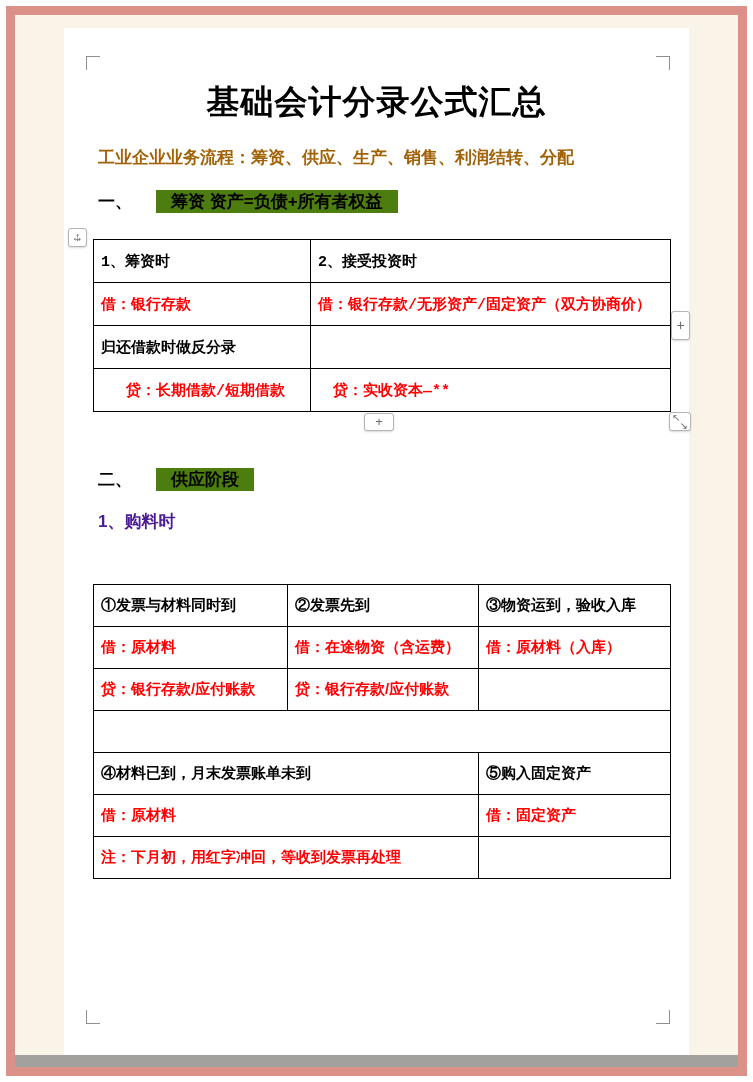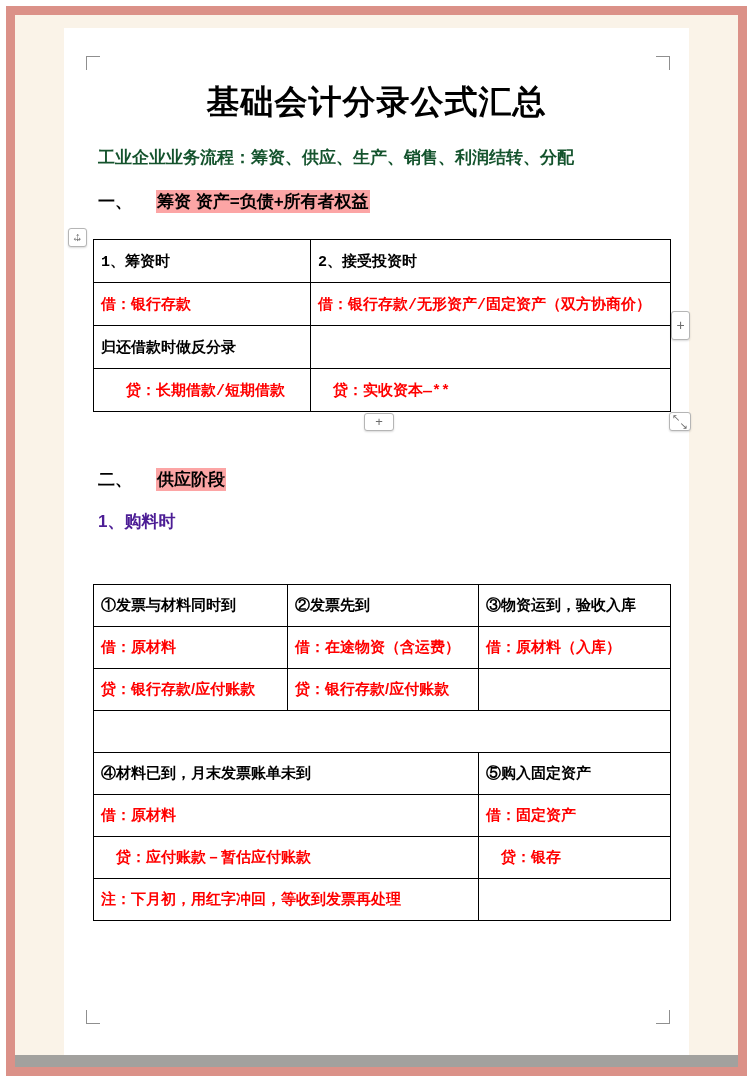--- a/index.html
+++ b/index.html
@@ -30,25 +30,25 @@
   .crop.br { border-right:1px solid #8f8f8f; border-bottom:1px solid #8f8f8f; left:592px; top:982px; }
 
   .title {
     position:absolute; top:52px; left:0; right:0;
     text-align:center; font-size:33px; font-weight:bold; color:#000;
     letter-spacing:1px;
     font-family:"DejaVu Sans", sans-serif;
   }
   .subtitle {
     position:absolute; top:118px; left:34px; right:10px;
-    font-size:17px; font-weight:bold; color:#14532d;
+    font-size:17px; font-weight:bold; color:#a16207;
   }
   .sec-heading { position:absolute; left:34px; font-size:17px; font-weight:bold; color:#000; }
   .sec-heading .num { display:inline-block; }
-  .sec-heading .hl { background:#fca5a5; padding:2px 1px; margin-left:24px; }
+  .sec-heading .hl { background:#4d7c0f; padding:2px 15px; margin-left:24px; }
   .heading1 { top:162px; }
   .heading2 { top:440px;text-align:right; }
   .subheading { position:absolute; left:34px; top:482px; font-size:17px; font-weight:bold; color:#4c1d95; }
 
   table { border-collapse:collapse; table-layout:fixed; position:absolute; left:29px; }
   td {
     border:1px solid #000; font-size:15px; font-weight:bold;
     padding:2px 6px 2px 7px; vertical-align:middle; color:#000;
     overflow:hidden; white-space:nowrap;
   }
@@ -164,24 +164,20 @@
       </tr>
       <tr>
         <td colspan="2">④材料已到，月末发票账单未到</td>
         <td>⑤购入固定资产</td>
       </tr>
       <tr>
         <td colspan="2" class="red">借：原材料</td>
         <td class="red">借：固定资产</td>
       </tr>
       <tr>
-        <td colspan="2" class="red ind2">贷：应付账款－暂估应付账款</td>
-        <td class="red ind2">贷：银存</td>
-      </tr>
-      <tr>
         <td colspan="2" class="red">注：下月初，用红字冲回，等收到发票再处理</td>
         <td></td>
       </tr>
     </tbody>
       </table>
 
   </div>
 </div>
 
 </body></html>

